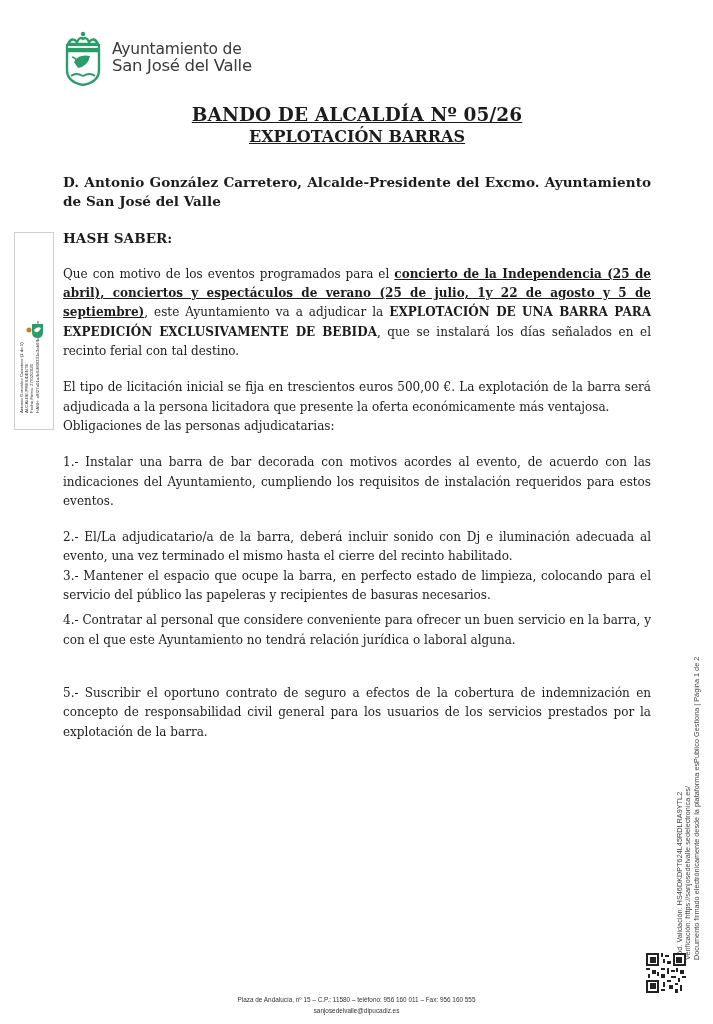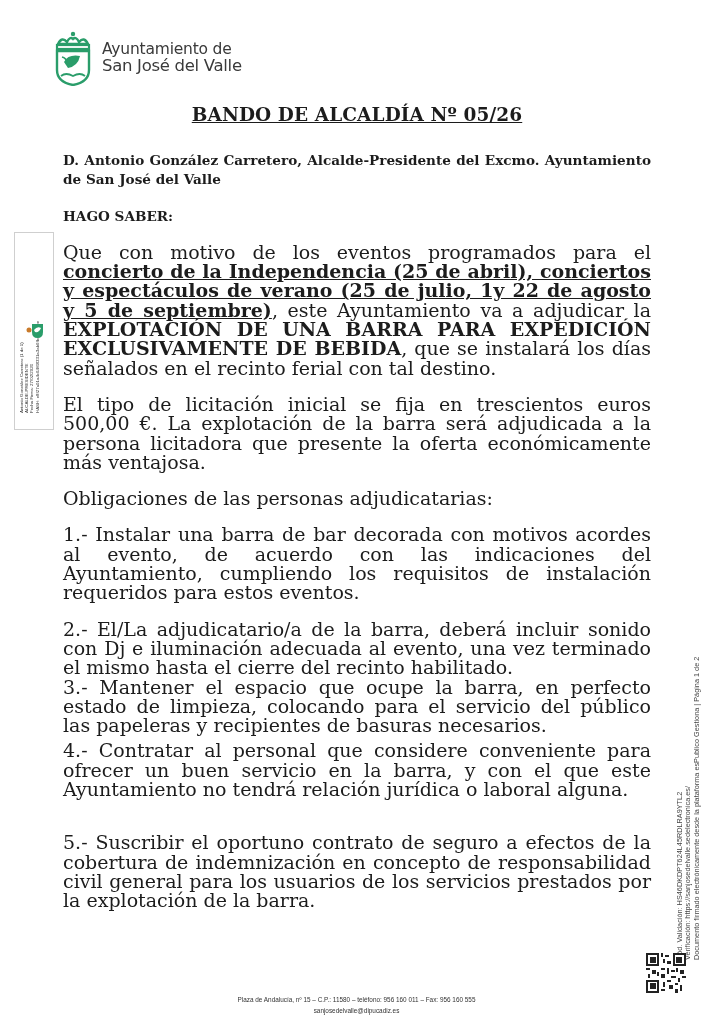--- a/index.html
+++ b/index.html
@@ -1,36 +1,36 @@
 <!DOCTYPE html>
 <html><head>
 <meta charset="utf-8">
 <style>
   html, body { margin: 0; padding: 0; background: #ffffff; }
   body { width: 713px; height: 1024px; position: relative; overflow: hidden; font-family: "DejaVu Serif", serif; color: #1c1c1c; }
 
-  .logo { position: absolute; left: 52px; top: 30px; height: 56px; display: flex; align-items: center; }
+  .logo { position: absolute; left: 62px; top: 30px; height: 56px; display: flex; align-items: center; }
   .logo-crest { width: 42px; height: 56px; }
   .logo-text { margin-left: 8px; font-family: "DejaVu Sans", sans-serif; line-height: 1.05; }
   .logo-line1 { font-size: 15.5px; color: #3a3a3a; letter-spacing: -0.2px; }
   .logo-line2 { font-size: 16.5px; font-weight: normal; color: #3a3a3a; letter-spacing: -0.3px; }
 
   .side-stamp { position: absolute; left: 14px; top: 232px; width: 38px; height: 196px; border: 1px solid #cfcfcf; background: #fff; }
   .side-stamp-text { position: absolute; left: 4px; top: 180px; transform-origin: 0 0; transform: rotate(-90deg); font-family: "Liberation Sans", sans-serif; font-size: 4.4px; line-height: 5.2px; color: #333; white-space: nowrap; width: 170px; }
   .side-stamp-crest { position: absolute; left: 11px; top: 88px; width: 18px; height: 18px; }
 
   .right-strip { position: absolute; left: 676px; top: 960px; transform-origin: 0 0; transform: rotate(-90deg); font-family: "Liberation Sans", sans-serif; font-size: 7.3px; line-height: 8.4px; color: #444; white-space: nowrap; }
 
   .qr { position: absolute; left: 646px; top: 953px; width: 40px; height: 40px; }
 
   .doc { position: absolute; left: 63px; top: 100px; width: 588px; }
   .title { text-align: center; font-weight: bold; font-size: 18.5px; text-decoration: underline; line-height: 22px; letter-spacing: 0.1px; }
   .subtitle { text-align: center; font-weight: bold; font-size: 16px; text-decoration: underline; line-height: 22px; }
 
-  .p { font-size: 19px; line-height: 19.3px; text-align: justify; margin: 0; }
+  .p { font-size: 12px; line-height: 19.3px; text-align: justify; margin: 0; }
   .b { font-weight: bold; }
   .u { text-decoration: underline; }
 
   .footer { position: absolute; left: 0; width: 713px; top: 994px; text-align: center; font-family: "Liberation Sans", sans-serif; font-size: 6.4px; line-height: 11px; color: #333; }
 </style>
 </head>
 <body>
 
 <div class="logo">
   <svg class="logo-crest" viewBox="0 0 42 56">
@@ -102,33 +102,34 @@
       <rect x="15" y="16" width="2" height="1"></rect>
     <rect x="18" y="17" width="1" height="3"></rect>
       <rect x="15" y="19" width="2" height="2"></rect>
       <rect x="8" y="19" width="2" height="1"></rect>
       <rect x="1" y="11" width="1" height="2"></rect>
   </g>
 </svg>
 
 <div class="doc">
   <div class="title" style="margin-top:4px;">BANDO DE ALCALDÍA Nº 05/26</div>
+  <div class="subtitle">EXPLOTACIÓN BARRAS</div>
 
   <p class="p b" style="margin-top:25px; font-size:13.6px;">D. Antonio González Carretero, Alcalde-Presidente del Excmo. Ayuntamiento de San José del Valle</p>
 
-  <p class="p b" style="margin-top:17px; font-size:13.6px;">HAGO SABER:</p>
+  <p class="p b" style="margin-top:17px; font-size:13.6px;">HASH SABER:</p>
 
   <p class="p" style="margin-top:17px;">
     <span>Que con motivo de los eventos programados para el </span><span class="b u">concierto de la Independencia (25 de abril), conciertos y espectáculos de verano (25 de julio, 1y 22 de agosto y 5 de septiembre)</span><span>, este Ayuntamiento va a adjudicar la </span><span class="b">EXPLOTACIÓN DE UNA BARRA PARA EXPEDICIÓN EXCLUSIVAMENTE DE BEBIDA</span><span>, que se instalará los días señalados en el recinto ferial con tal destino.</span>
   </p>
 
 
   <p class="p" style="margin-top:17px;">El tipo de licitación inicial se fija en trescientos euros 500,00 €. La explotación de la barra será adjudicada a la persona licitadora que presente la oferta económicamente más ventajosa.</p>
 
-  <p class="p" style="margin-top:17px;">Obligaciones de las personas adjudicatarias:</p>
+  <p class="p" style="">Obligaciones de las personas adjudicatarias:</p>
 
   <p class="p" style="margin-top:17px;">1.- Instalar una barra de bar decorada con motivos acordes al evento, de acuerdo con las indicaciones del Ayuntamiento, cumpliendo los requisitos de instalación requeridos para estos eventos.</p>
   <p class="p" style="margin-top:17px;">2.- El/La adjudicatario/a de la barra, deberá incluir sonido con Dj e iluminación adecuada al evento, una vez terminado el mismo hasta el cierre del recinto habilitado.</p>
   <p class="p" style="">3.- Mantener el espacio que ocupe la barra, en perfecto estado de limpieza, colocando para el servicio del público las papeleras y recipientes de basuras necesarios.</p>
   <p class="p" style="margin-top:6px;">4.- Contratar al personal que considere conveniente para ofrecer un buen servicio en la barra, y con el que este Ayuntamiento no tendrá relación jurídica o laboral alguna.</p>
   <p class="p" style="margin-top:34px;">5.- Suscribir el oportuno contrato de seguro a efectos de la cobertura de indemnización en concepto de responsabilidad civil general para los usuarios de los servicios prestados por la explotación de la barra.</p>
 </div>
 
 <div class="footer">
   <div>Plaza de Andalucía, nº 15 – C.P.: 11580 – teléfono: 956 160 011 – Fax: 956 160 555</div>

